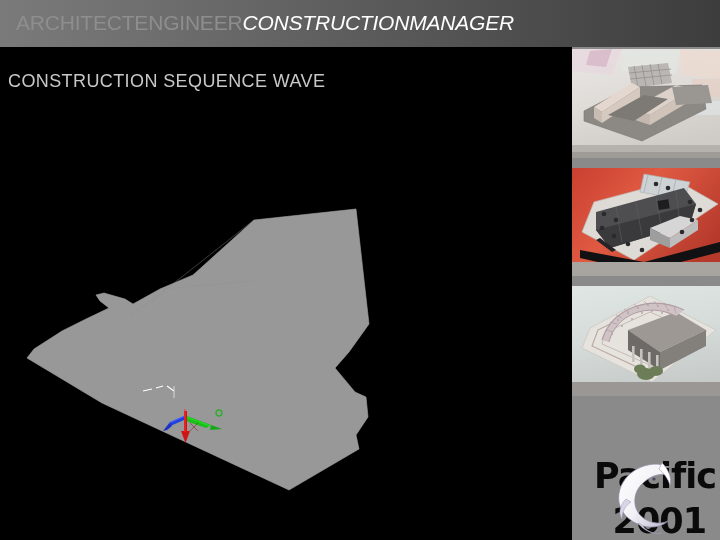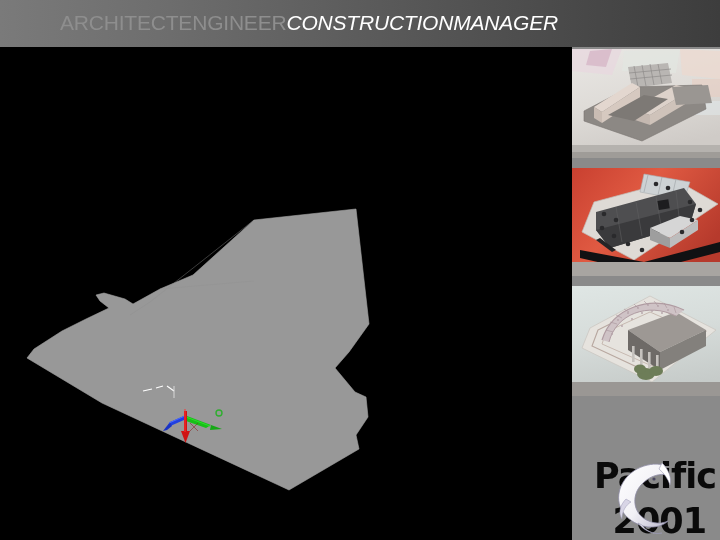--- a/index.html
+++ b/index.html
@@ -34,21 +34,20 @@
     position: absolute;
     left: 16px;
     top: 9px;
     white-space: nowrap;
     font-size: 21px;
     letter-spacing: -0.2px;
     line-height: 28px;
   }
   .title-dim {
     color: #8e8e8e;
-    margin-left: 44px;
   }
   .title-bright {
     color: #ffffff;
     font-style: italic;
   }
 
   
   #subtitle {
     position: absolute;
     left: 8px;
@@ -140,20 +139,21 @@
 <body>
 
 <div id="slide">
 
   <div id="header-bar">
     <div id="header-title">
       <span class="title-dim">ARCHITECTENGINEER</span><span class="title-bright">CONSTRUCTIONMANAGER</span>
     </div>
   </div>
 
+  <div id="subtitle">CONSTRUCTION SEQUENCE WAVE</div>
 
   <div id="viewport">
     <svg width="572" height="435" viewBox="0 0 572 435">
       <rect x="0" y="0" width="572" height="435" fill="#000000"></rect>
 
       <g>
         <polygon points="254,115 356,104 369,219 349,247 335,263 355,287 366,292 368,312 356,330 359,344 289,385 102,298 27,253 34,244 62,226 86,214 109,203 100,196 96,190 104,188 125,194 133,199 160,184 193,170" fill="#989898"></polygon>
         <polygon points="254,115 356,104 369,219 349,247 335,263 355,287 366,292 368,312 356,330 359,344 289,385 102,298 27,253 34,244 62,226 86,214 109,203 100,196 96,190 104,188 125,194 133,199 160,184 193,170" fill="none" stroke="#a3a3a3" stroke-width="0.6"></polygon>
 
         <path d="M 254,115 L 150,197 L 130,210" stroke="#8e8e8e" stroke-width="0.7" fill="none" opacity="0.6"></path>

